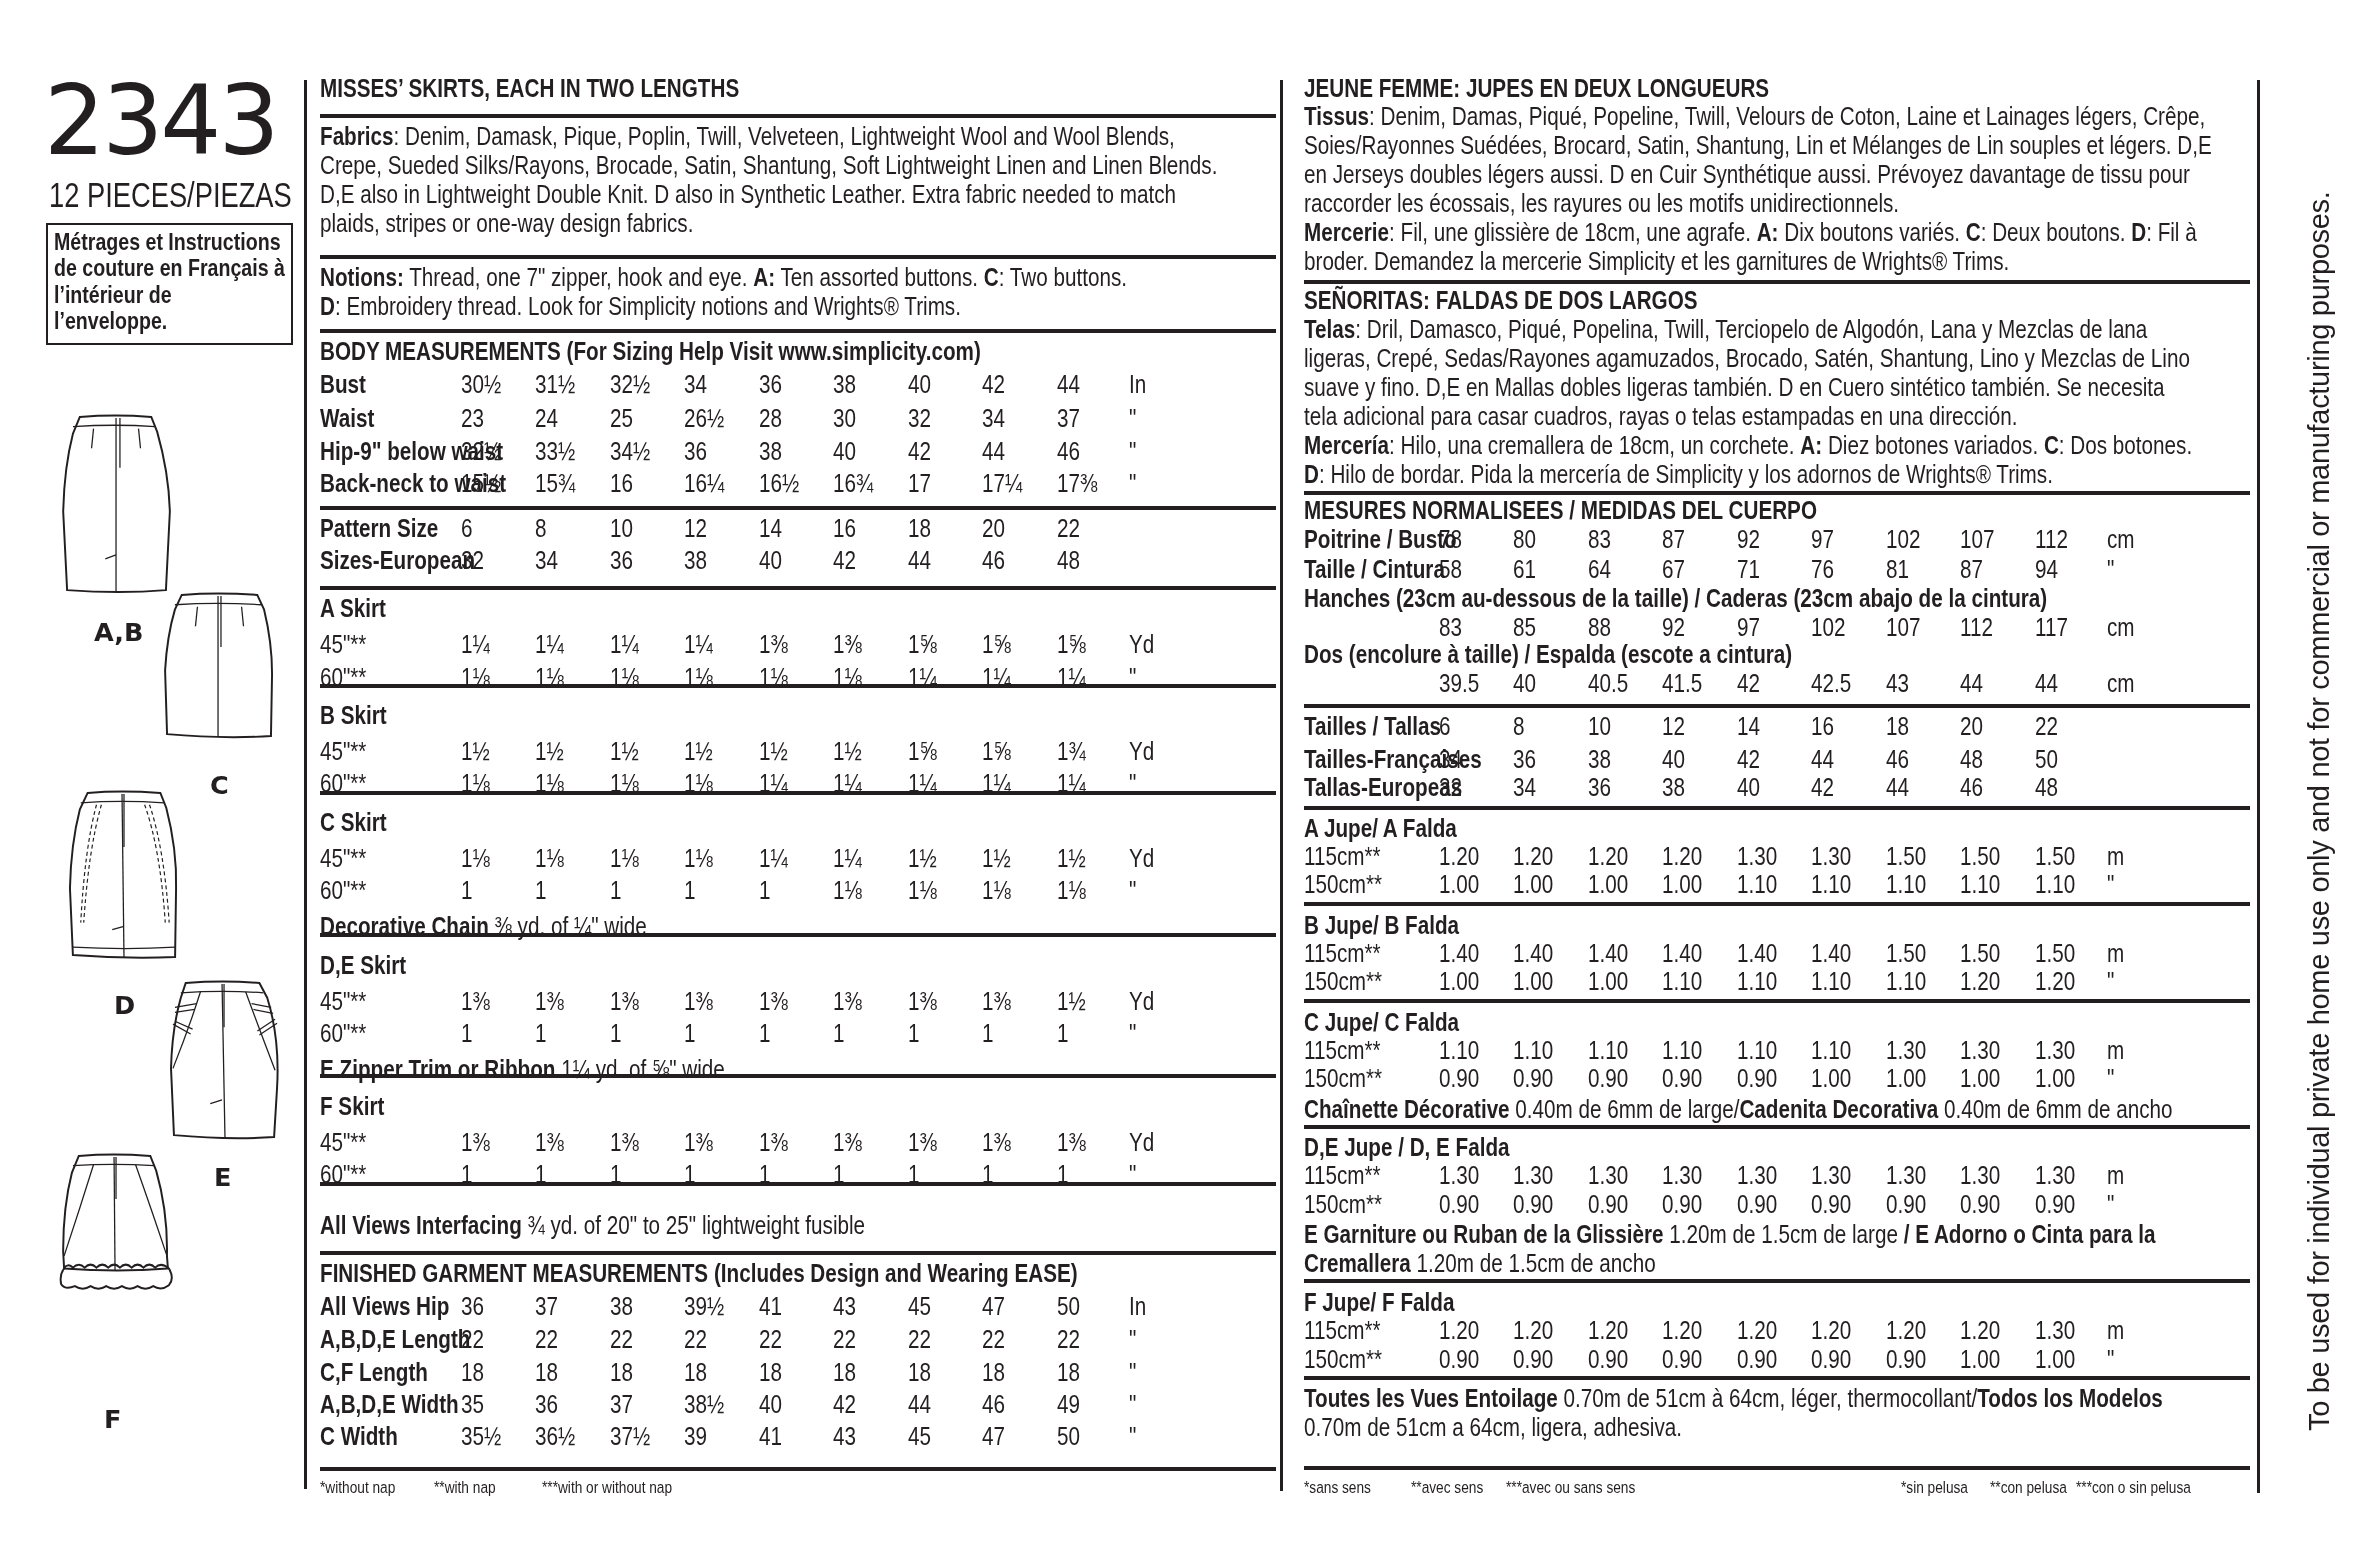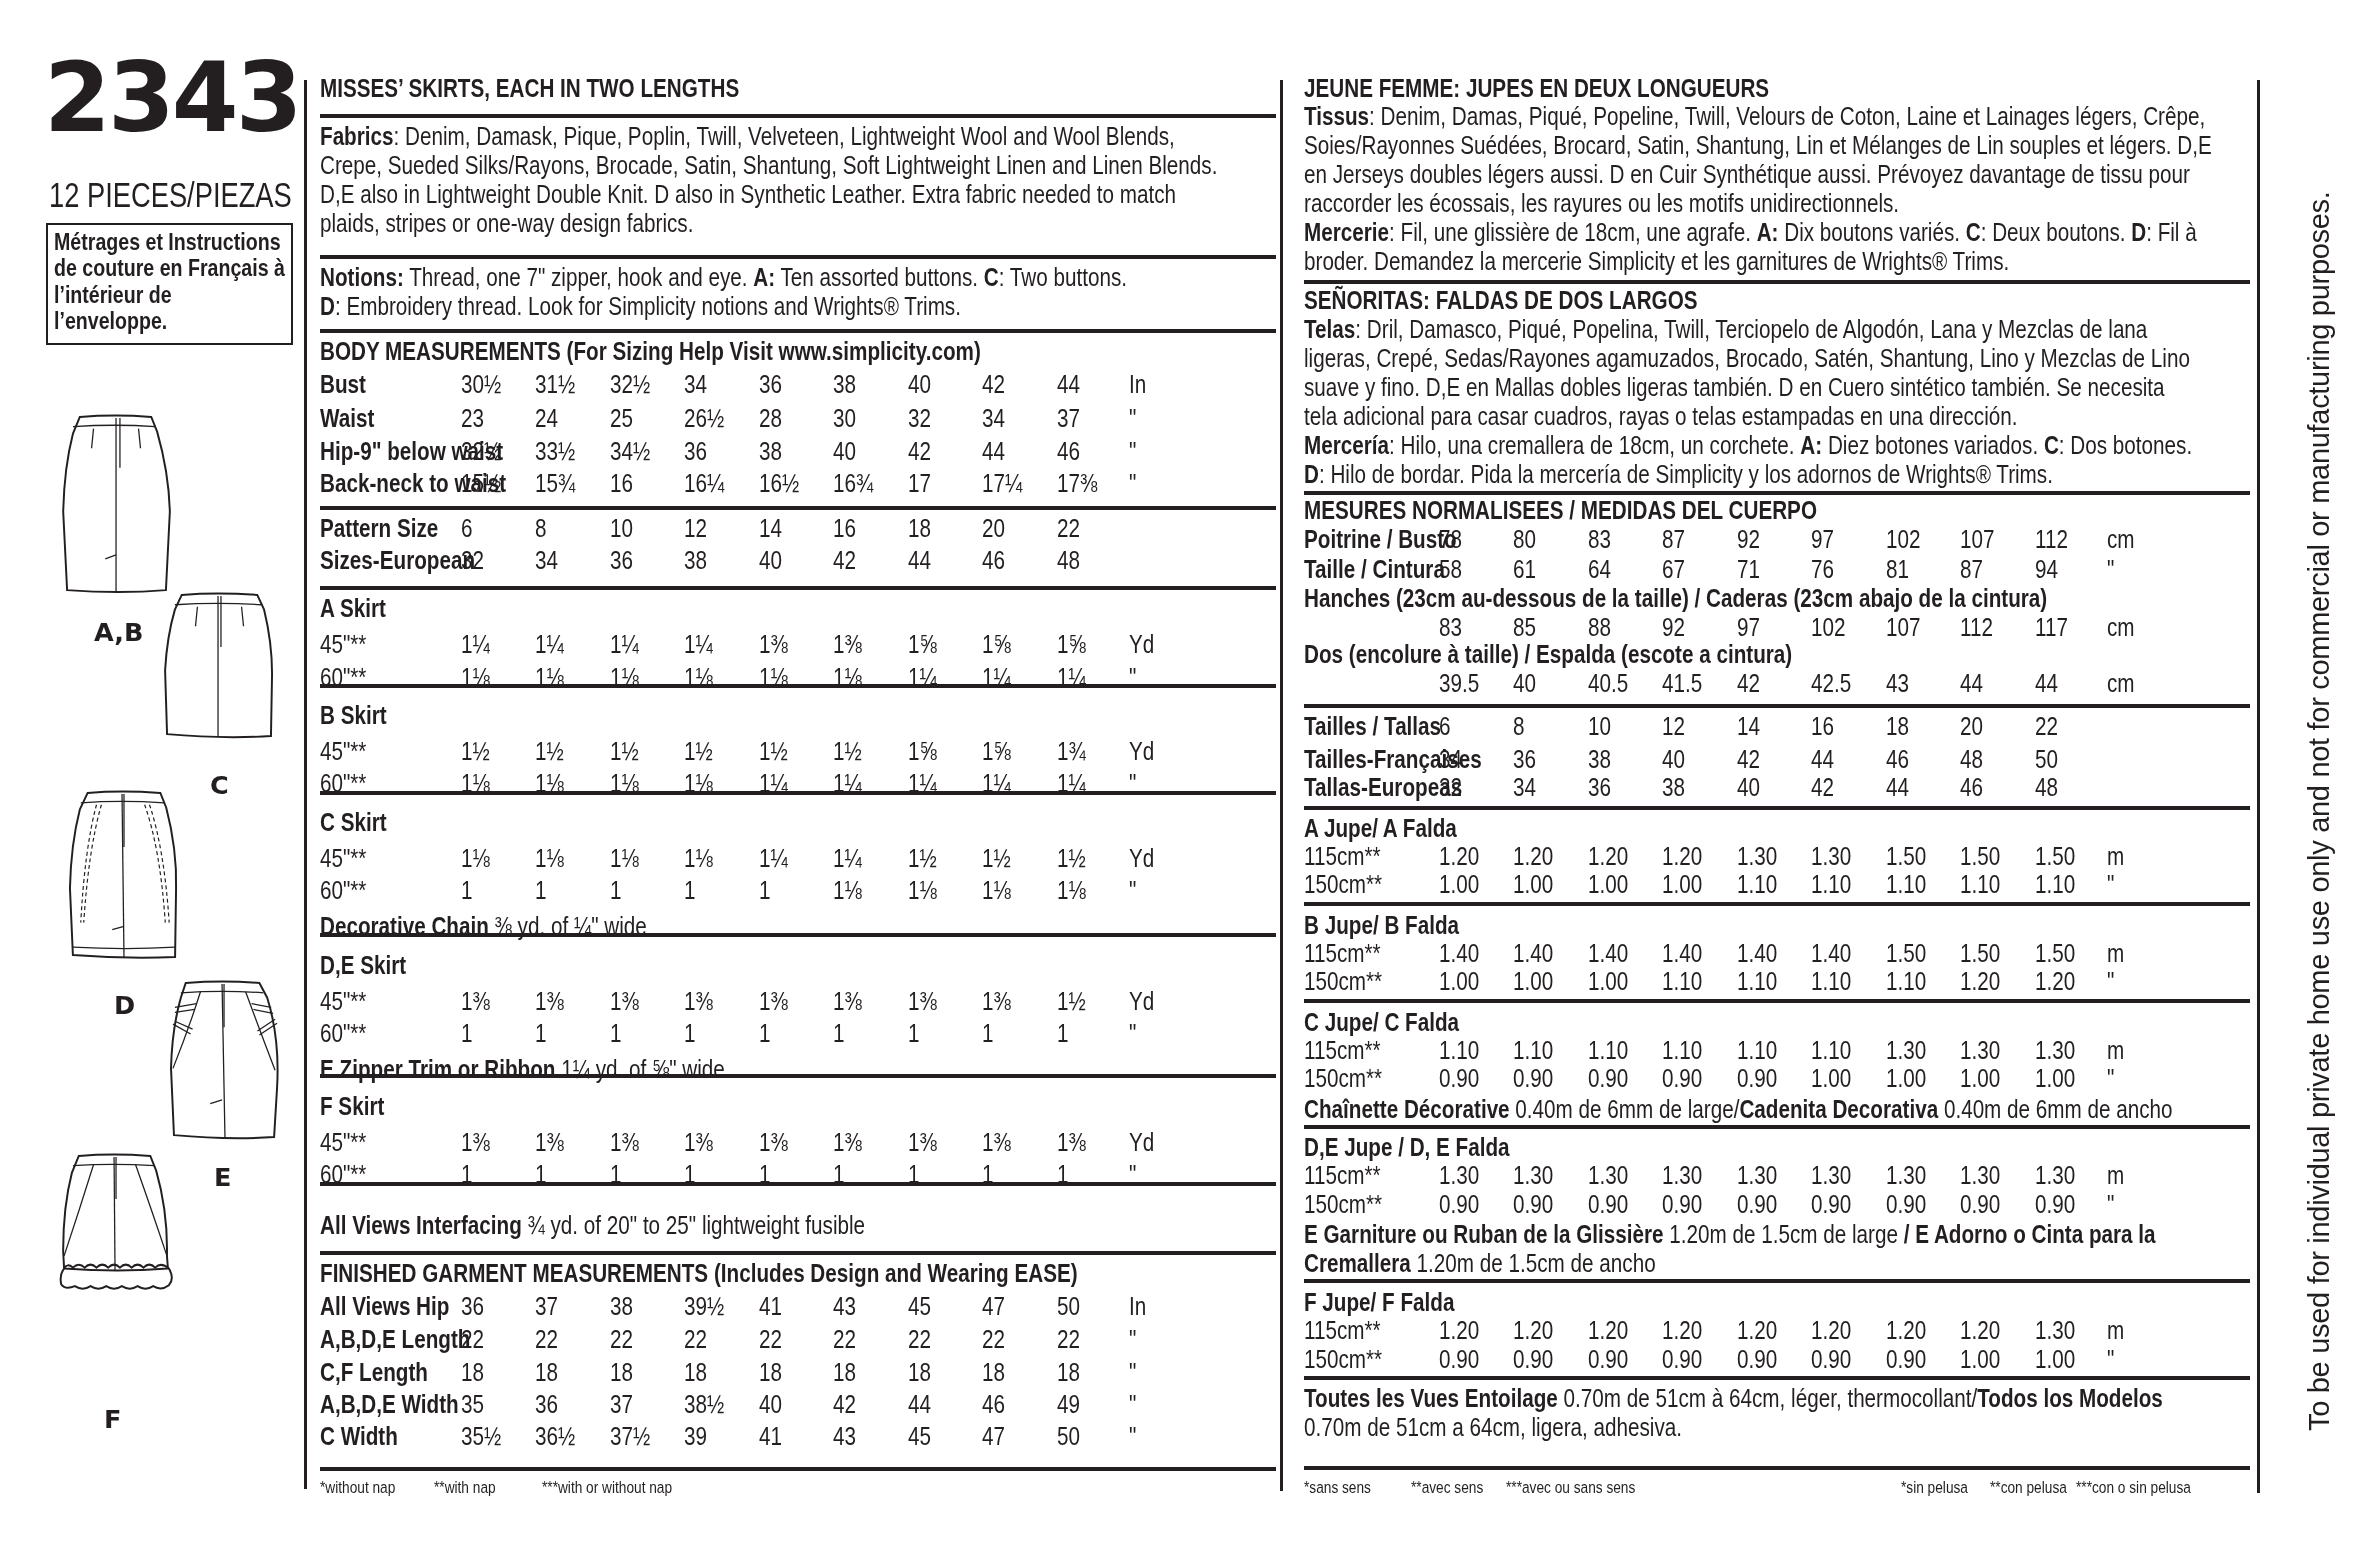--- a/index.html
+++ b/index.html
@@ -1,20 +1,20 @@
 <!DOCTYPE html>
 <html><head>
 <meta charset="utf-8">
 <style>
   html, body { margin:0; padding:0; background:#fff; }
   body { width:2363px; height:1566px; position:relative; overflow:hidden; color:#231f20;
          font-family:"Liberation Sans Narrow","Liberation Sans", sans-serif; }
   .abs { position:absolute; }
   
-  #pattern-number { left:44px; top:50px; font-family:"DejaVu Sans", sans-serif; font-weight:bold; font-size:96px; letter-spacing:-2.9px; line-height:1; }
+  #pattern-number { left:44px; top:73px; font-family:"DejaVu Sans", sans-serif; font-weight:normal; font-size:96px; letter-spacing:-2.9px; line-height:1; }
   #pieces { left:49px; top:177px; font-size:35px; line-height:1; transform:scaleX(0.78); transform-origin:0 0; white-space:nowrap; }
   #french-box { left:46px; top:223px; width:247px; height:122px; border:2px solid #231f20; padding:3.9px 0 0 5.9px; box-sizing:border-box; }
   #french-box span { font-weight:bold; font-size:24.5px; line-height:26.5px; display:block; transform:scaleX(0.8); transform-origin:0 0; white-space:nowrap; }
   .view-label { font-family:"DejaVu Sans", sans-serif; font-size:25.5px; font-weight:bold; }
   .vline { position:absolute; width:2.9px; background:#231f20; }
   .hline { position:absolute; height:3.9px; background:#231f20; }
   
   .t { position:absolute; white-space:nowrap; font-size:26.5px; line-height:29px; transform:scaleX(0.78); transform-origin:0 0; }
   .b { font-weight:bold; }
   .para { position:absolute; font-size:26.5px; line-height:29px; }

